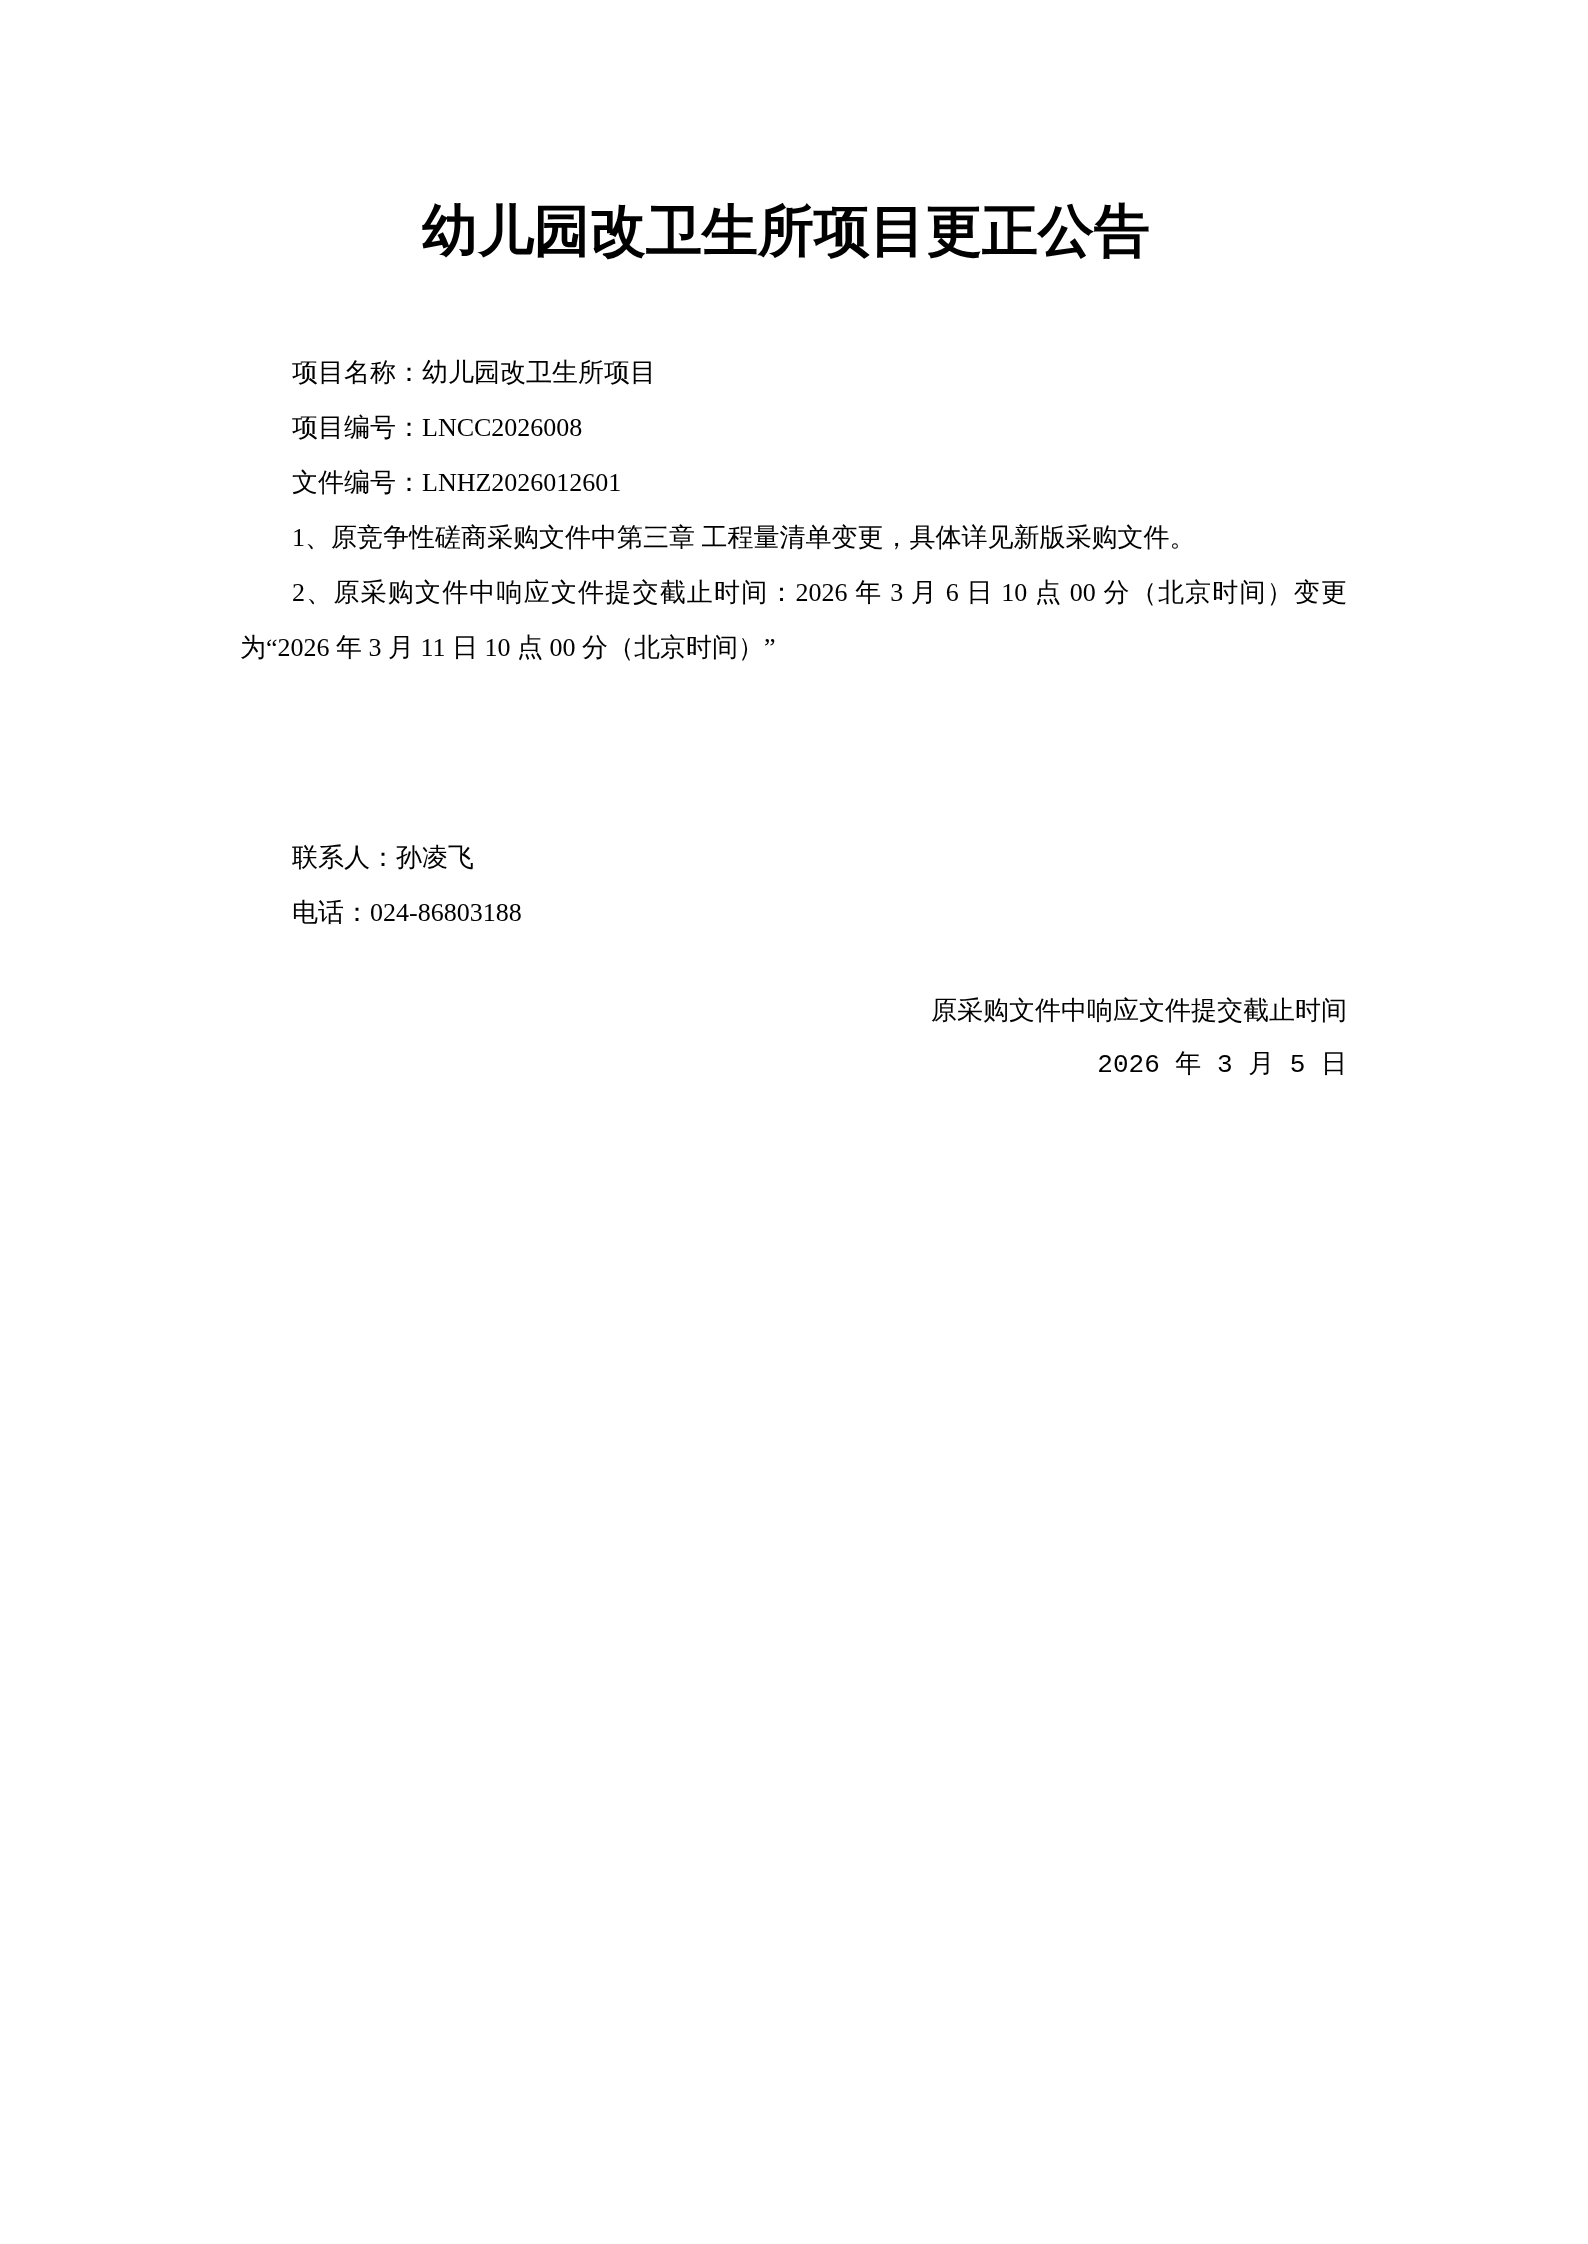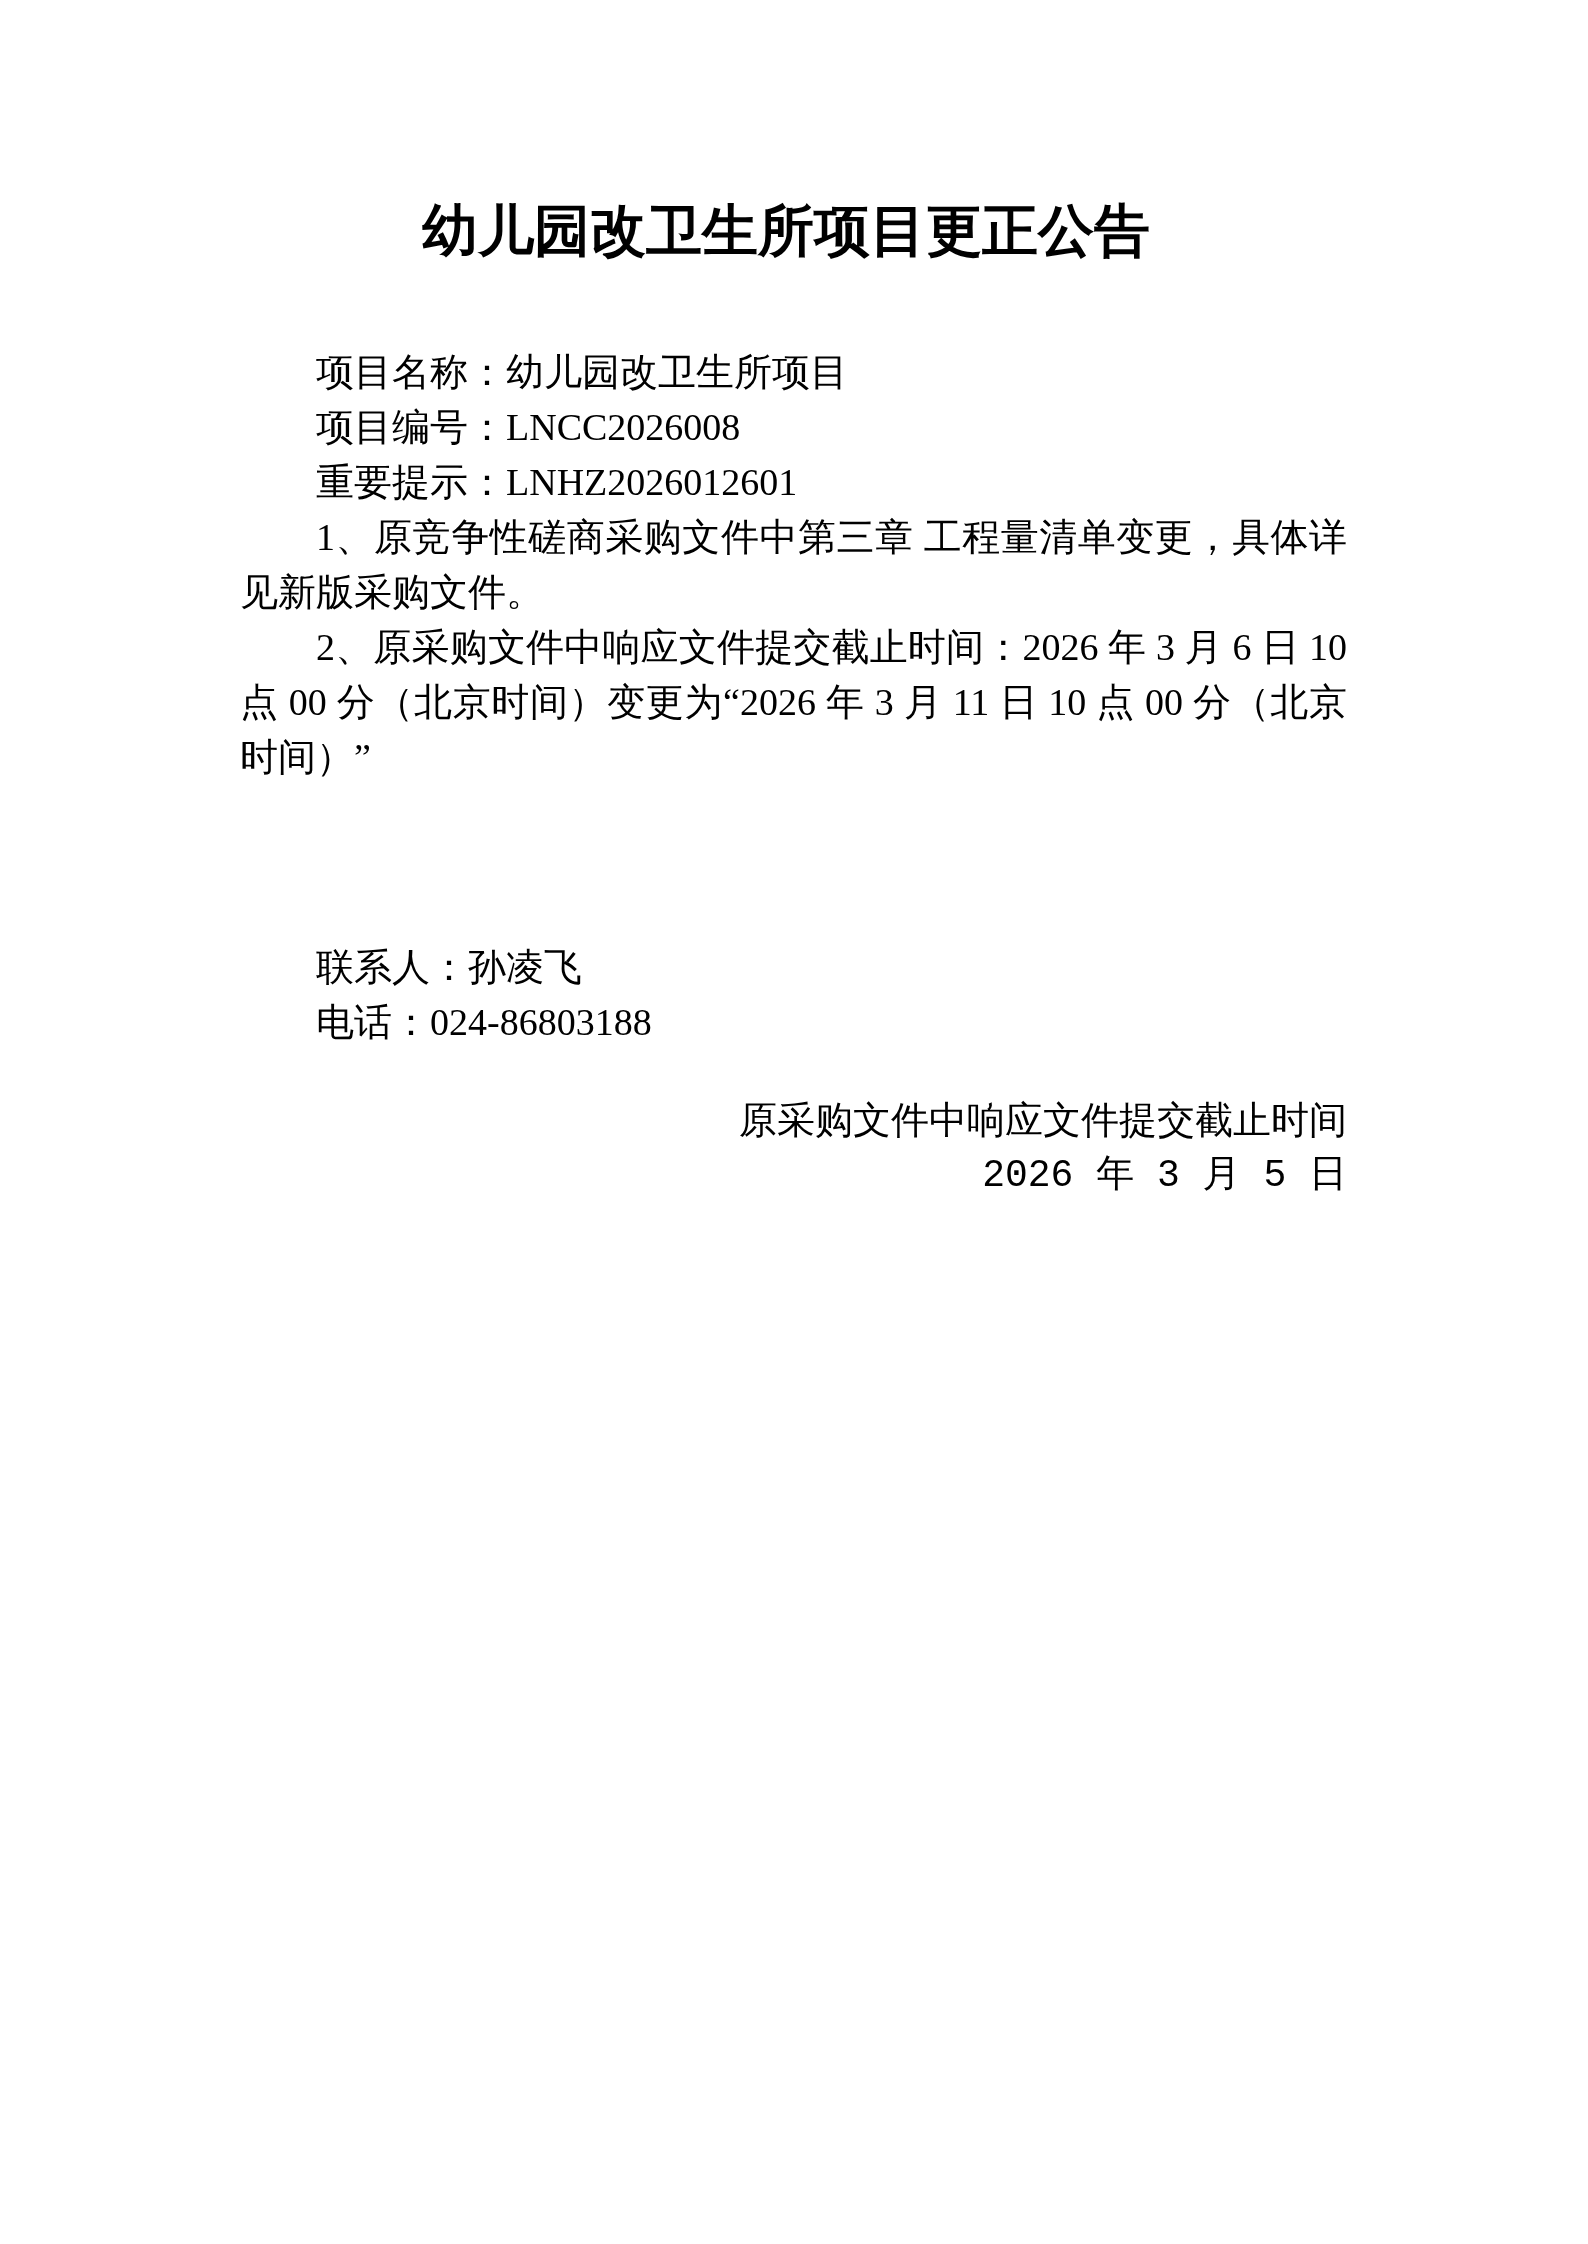--- a/index.html
+++ b/index.html
@@ -24,21 +24,21 @@
     line-height: 58px;
     font-weight: bold;
     text-align: center;
     letter-spacing: 0;
   }
   .content {
     padding: 0 225px 0 240px;
   }
   .para {
     margin: 0;
-    font-size: 38px;
+    font-size: 26px;
     line-height: 55px;
     text-align: justify;
     text-indent: 2em;
     word-break: normal;
   }
   .first-block {
     margin-top: 85px;
   }
   .notice-heading {
     margin-top: 100px;
@@ -63,21 +63,21 @@
 <div class="page">
 
   <h1 class="doc-title">幼儿园改卫生所项目更正公告</h1>
 
   <div class="content">
 
     <p class="para first-block">项目名称：幼儿园改卫生所项目</p>
 
     <p class="para">项目编号：LNCC2026008</p>
 
-    <p class="para">重要提示：LNHZ2026012601</p>
+    <p class="para">文件编号：LNHZ2026012601</p>
 
 
 
     <p class="para">1、原竞争性磋商采购文件中第三章 工程量清单变更，具体详见新版采购文件。</p>
 
     <p class="para">2、原采购文件中响应文件提交截止时间：2026 年 3 月 6 日 10 点 00 分（北京时间）变更为“2026 年 3 月 11 日 10 点 00 分（北京时间）”</p>
 
 
 
     <p class="para contact-first">联系人：孙凌飞</p>

